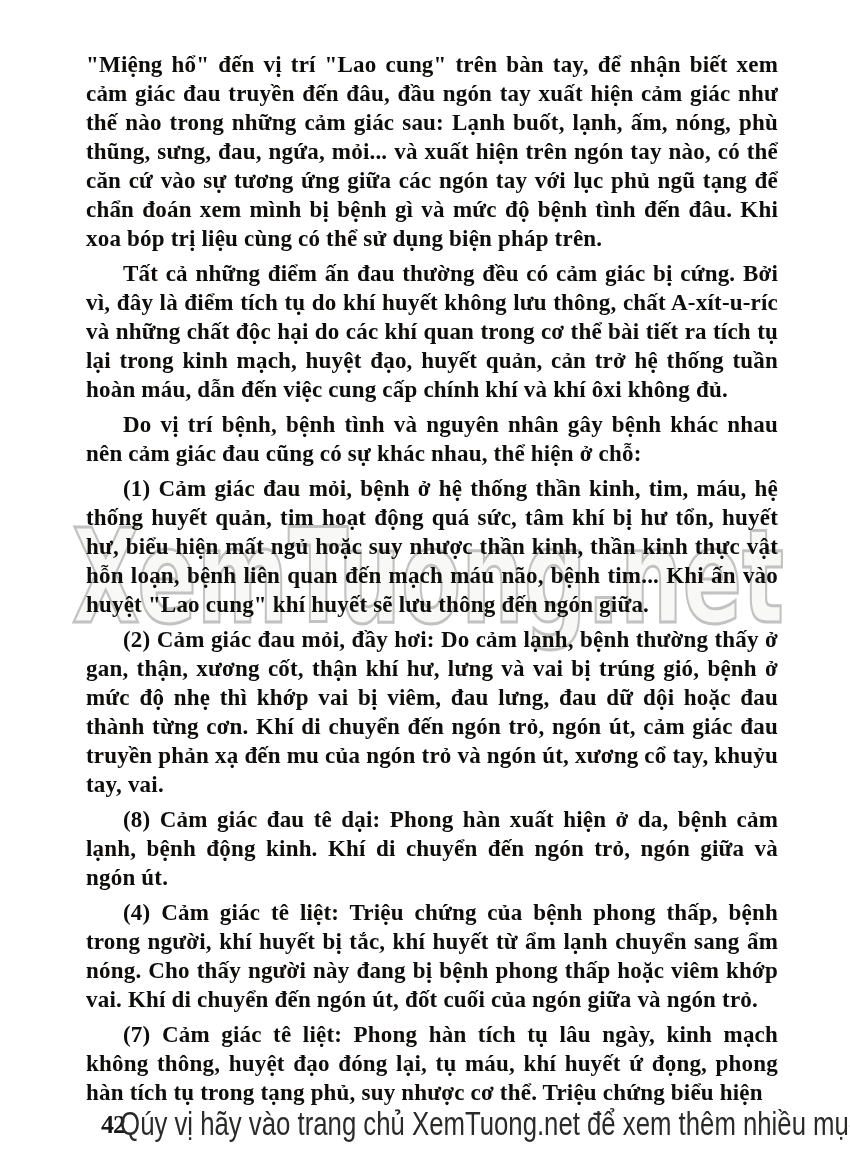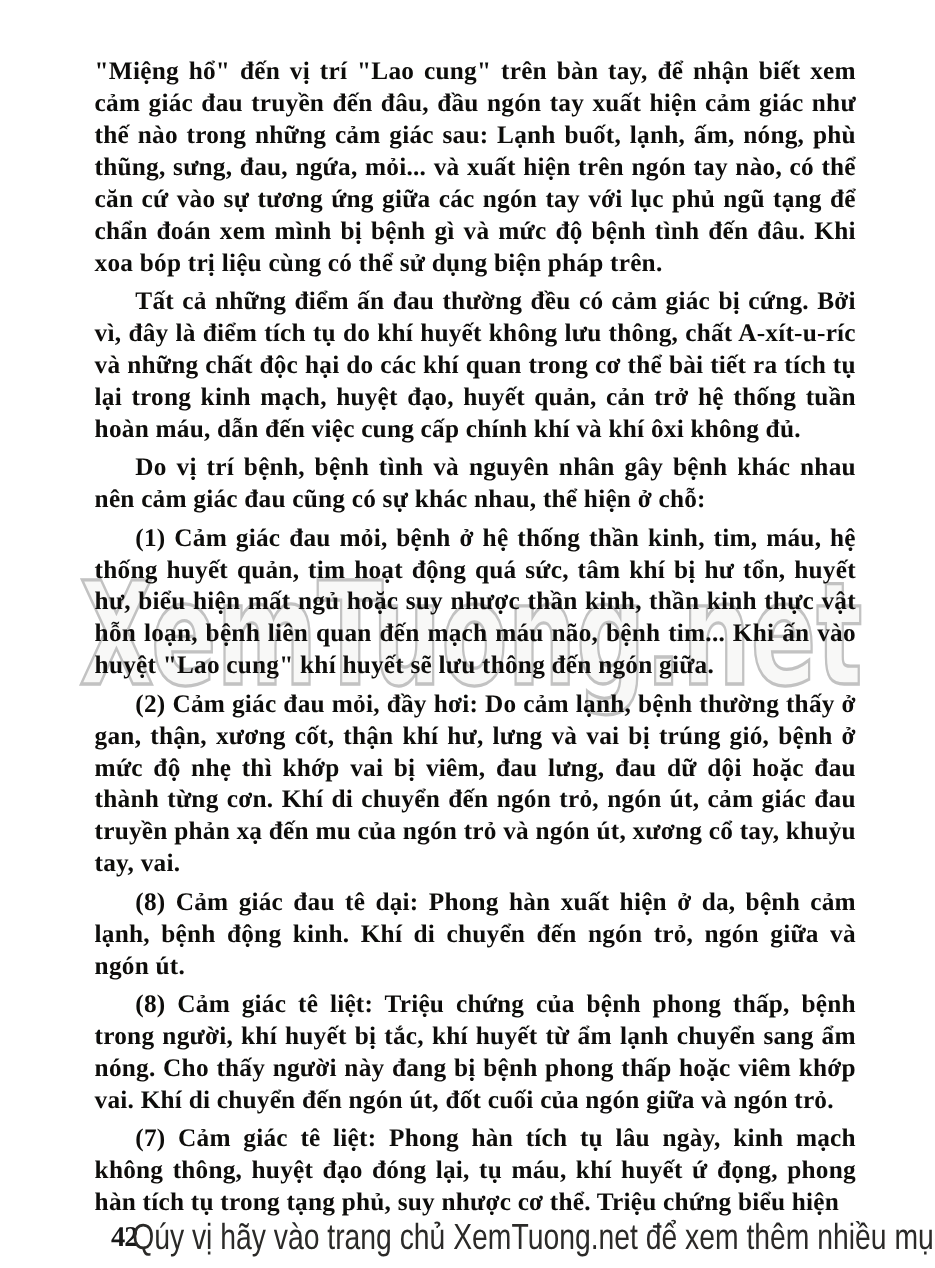--- a/index.html
+++ b/index.html
@@ -90,21 +90,21 @@
     <text x="4" y="124" font-family="DejaVu Sans, sans-serif" font-weight="bold" font-size="130" textLength="712" lengthAdjust="spacingAndGlyphs" fill="#f3f3f1" fill-opacity="0.55" stroke="#c2c2c2" stroke-width="3">XemTuong.net</text>
   </svg>
 
   <div class="content">
     <p>"Miệng hổ" đến vị trí "Lao cung" trên bàn tay, để nhận biết xem cảm giác đau truyền đến đâu, đầu ngón tay xuất hiện cảm giác như thế nào trong những cảm giác sau: Lạnh buốt, lạnh, ấm, nóng, phù thũng, sưng, đau, ngứa, mỏi... và xuất hiện trên ngón tay nào, có thể căn cứ vào sự tương ứng giữa các ngón tay với lục phủ ngũ tạng để chẩn đoán xem mình bị bệnh gì và mức độ bệnh tình đến đâu. Khi xoa bóp trị liệu cùng có thể sử dụng biện pháp trên.</p>
     <p class="indent">Tất cả những điểm ấn đau thường đều có cảm giác bị cứng. Bởi vì, đây là điểm tích tụ do khí huyết không lưu thông, chất A-xít-u-ríc và những chất độc hại do các khí quan trong cơ thể bài tiết ra tích tụ lại trong kinh mạch, huyệt đạo, huyết quản, cản trở hệ thống tuần hoàn máu, dẫn đến việc cung cấp chính khí và khí ôxi không đủ.</p>
     <p class="indent">Do vị trí bệnh, bệnh tình và nguyên nhân gây bệnh khác nhau nên cảm giác đau cũng có sự khác nhau, thể hiện ở chỗ:</p>
     <p class="indent">(1) Cảm giác đau mỏi, bệnh ở hệ thống thần kinh, tim, máu, hệ thống huyết quản, tim hoạt động quá sức, tâm khí bị hư tổn, huyết hư, biểu hiện mất ngủ hoặc suy nhược thần kinh, thần kinh thực vật hỗn loạn, bệnh liên quan đến mạch máu não, bệnh tim... Khi ấn vào huyệt "Lao cung" khí huyết sẽ lưu thông đến ngón giữa.</p>
     <p class="indent">(2) Cảm giác đau mỏi, đầy hơi: Do cảm lạnh, bệnh thường thấy ở gan, thận, xương cốt, thận khí hư, lưng và vai bị trúng gió, bệnh ở mức độ nhẹ thì khớp vai bị viêm, đau lưng, đau dữ dội hoặc đau thành từng cơn. Khí di chuyển đến ngón trỏ, ngón út, cảm giác đau truyền phản xạ đến mu của ngón trỏ và ngón út, xương cổ tay, khuỷu tay, vai.</p>
     <p class="indent">(8) Cảm giác đau tê dại: Phong hàn xuất hiện ở da, bệnh cảm lạnh, bệnh động kinh. Khí di chuyển đến ngón trỏ, ngón giữa và ngón út.</p>
-    <p class="indent">(8) Cảm giác tê liệt: Triệu chứng của bệnh phong thấp, bệnh trong người, khí huyết bị tắc, khí huyết từ ẩm lạnh chuyển sang ẩm nóng. Cho thấy người này đang bị bệnh phong thấp hoặc viêm khớp vai. Khí di chuyển đến ngón út, đốt cuối của ngón giữa và ngón trỏ.</p>
+    <p class="indent">(4) Cảm giác tê liệt: Triệu chứng của bệnh phong thấp, bệnh trong người, khí huyết bị tắc, khí huyết từ ẩm lạnh chuyển sang ẩm nóng. Cho thấy người này đang bị bệnh phong thấp hoặc viêm khớp vai. Khí di chuyển đến ngón út, đốt cuối của ngón giữa và ngón trỏ.</p>
     <p class="indent">(7) Cảm giác tê liệt: Phong hàn tích tụ lâu ngày, kinh mạch không thông, huyệt đạo đóng lại, tụ máu, khí huyết ứ đọng, phong hàn tích tụ trong tạng phủ, suy nhược cơ thể. Triệu chứng biểu hiện</p>
   </div>
 
   <div class="page-number">42</div>
 
   <div class="footer-line">
     <span>Qúy vị hãy vào trang chủ XemTuong.net để xem thêm nhiều mục hay khác</span>
   </div>
 
 </div>

